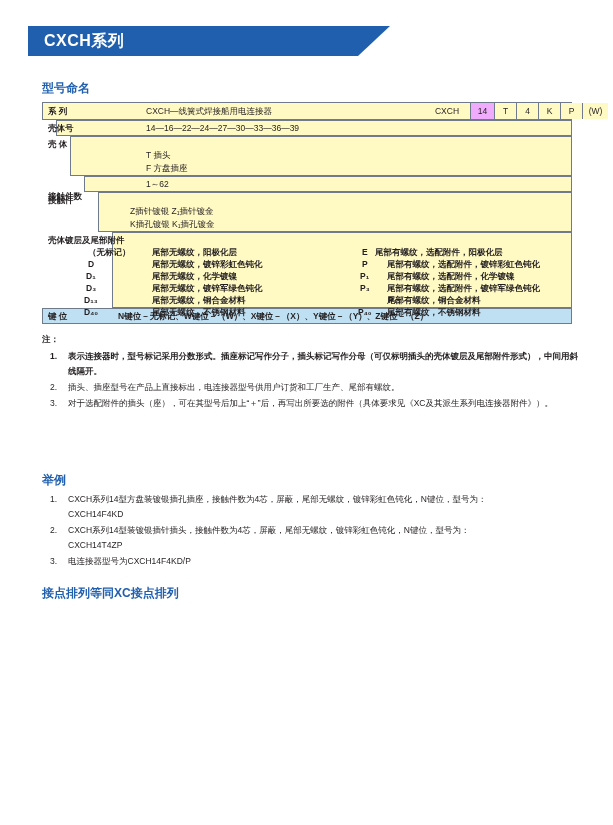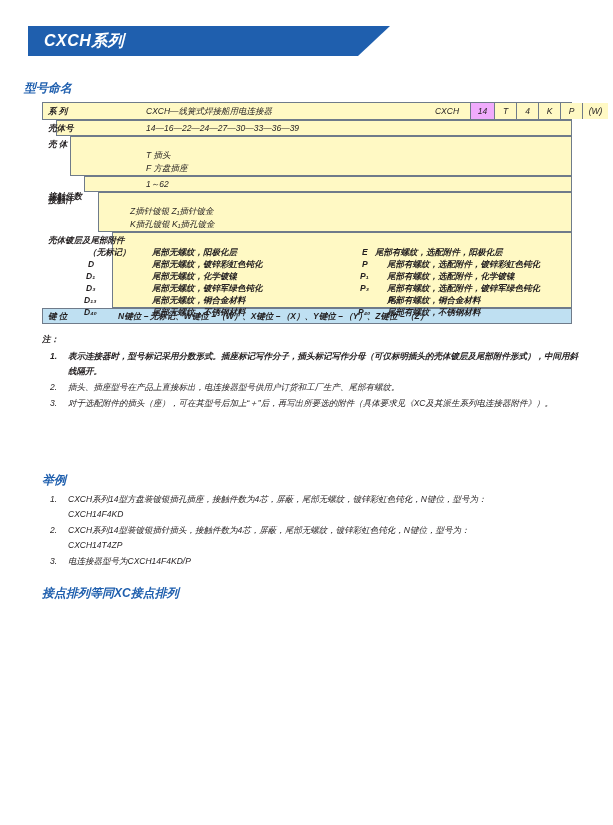--- a/index.html
+++ b/index.html
@@ -12,21 +12,20 @@
     background: #ffffff;
     font-family: "Liberation Sans", sans-serif;
     color: #231f20;
     overflow: hidden;
   }
   .page {
     position: relative;
     width: 613px;
     height: 725px;
     box-sizing: border-box;
-    font-style: italic;
   }
 
   
   .banner {
     position: absolute;
     left: 28px;
     top: 26px;
     width: 360px;
     height: 30px;
   }
@@ -57,21 +56,21 @@
     letter-spacing: 0.5px;
   }
 
   
   .sec-heading {
     position: absolute;
     color: #1f5fae;
     font-size: 12px;
     font-weight: bold;
   }
-  #h-model { left: 24px; top: 80px; text-align: center; }
+  #h-model { left: 42px; top: 80px; text-align: center; }
   #h-example { left: 42px; top: 472px; }
   #h-pinout { left: 42px; top: 585px; }
 
   
   .block {
     position: absolute;
     left: 42px;
     top: 102px;
     width: 530px;
     height: 222px;

